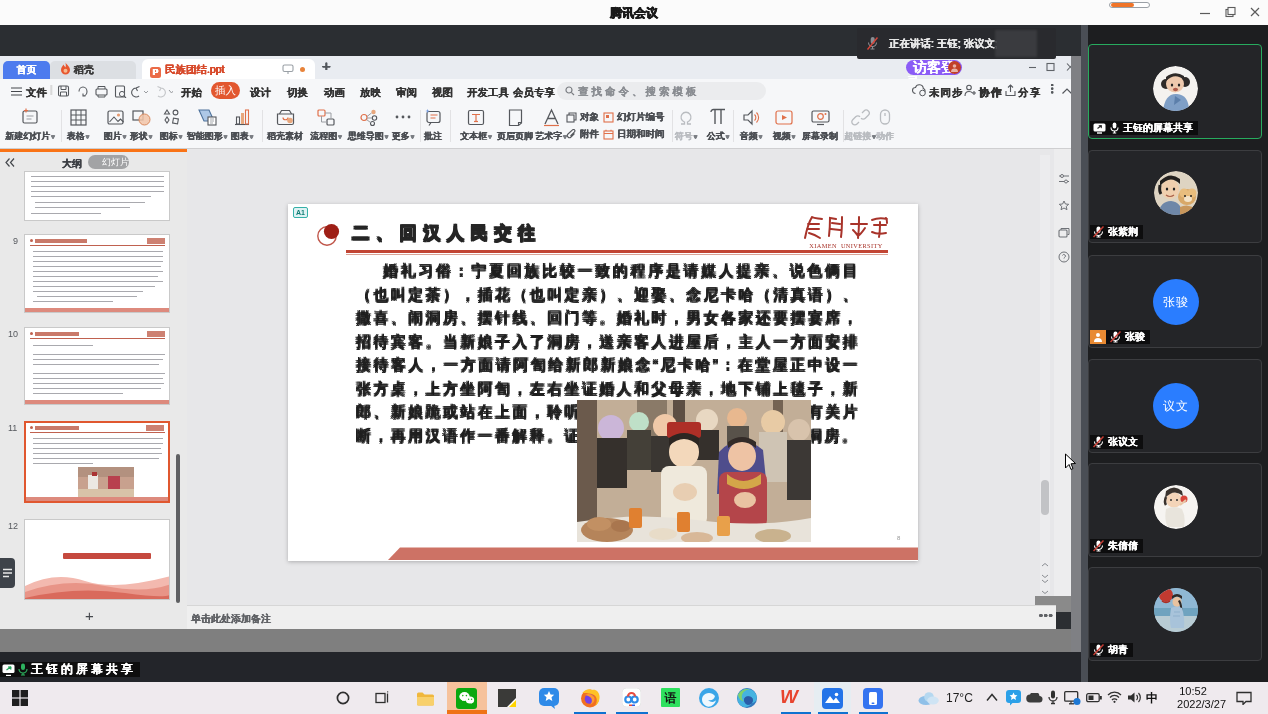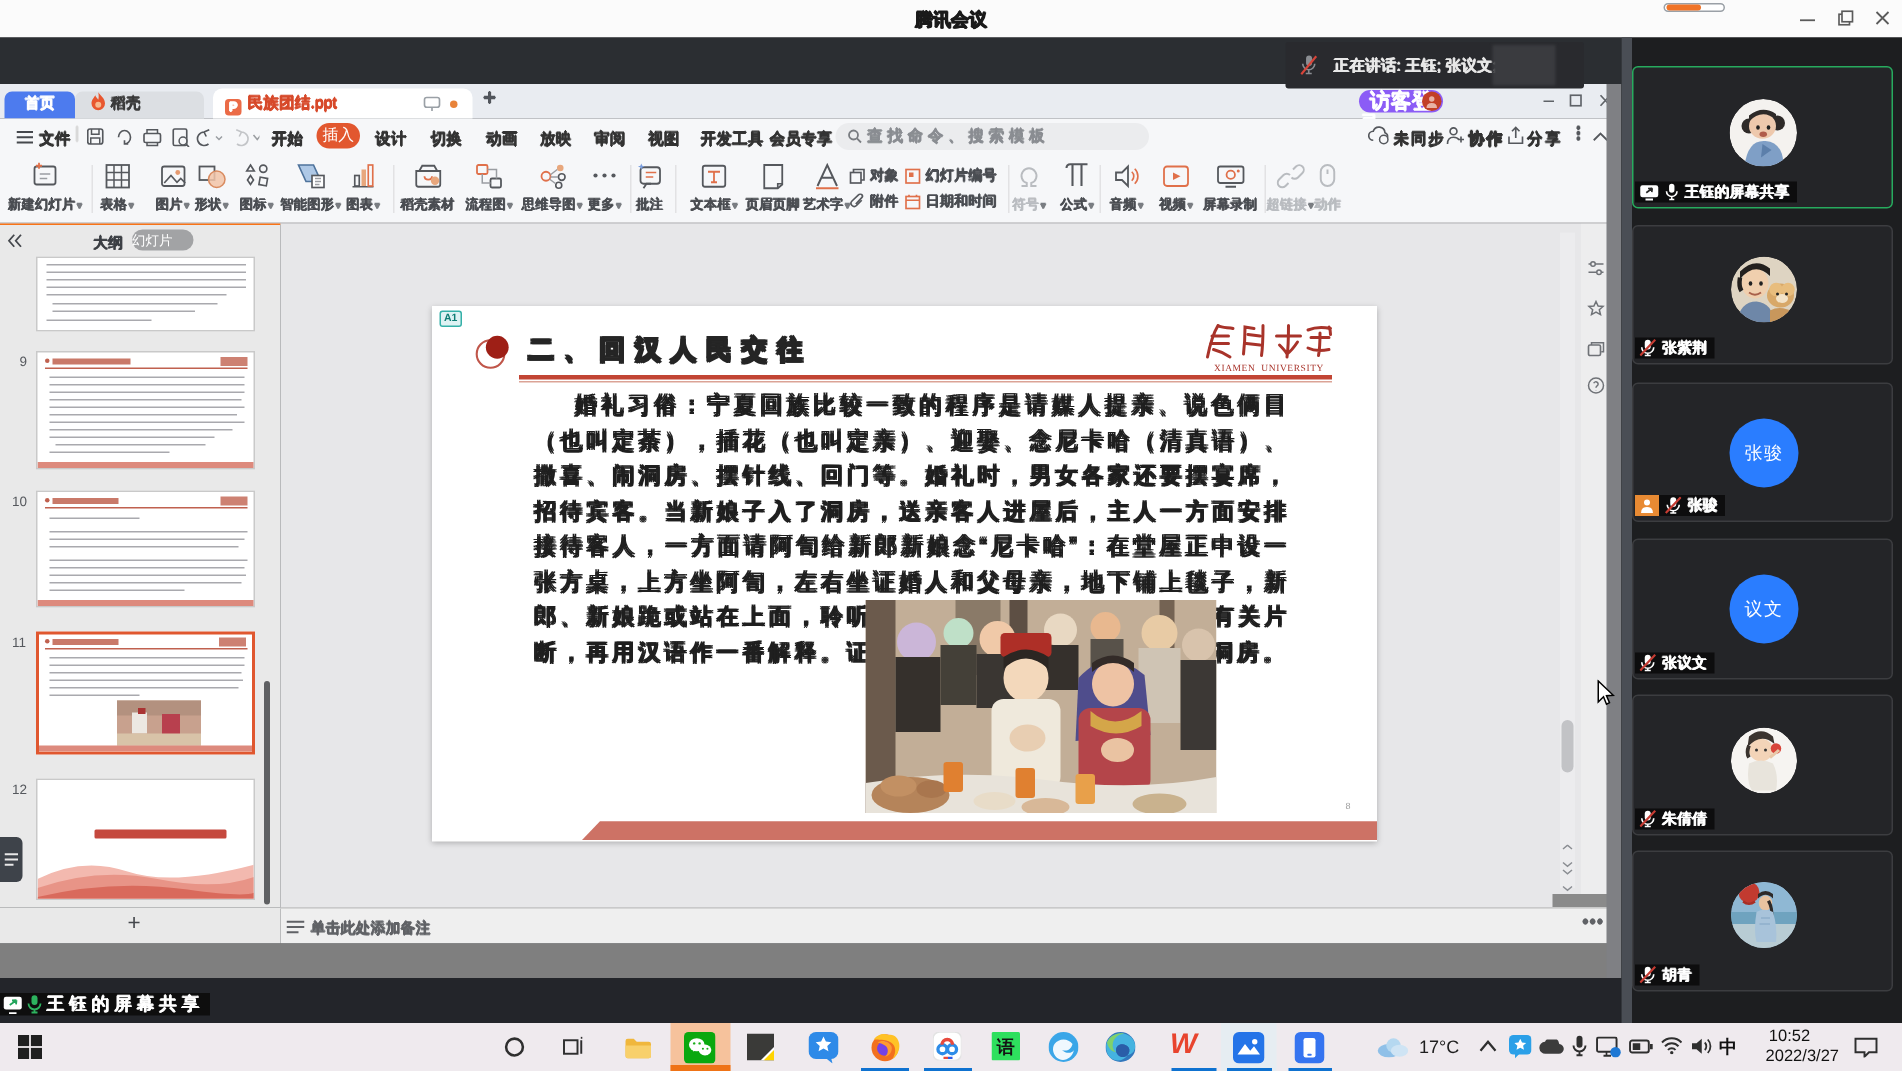--- a/index.html
+++ b/index.html
@@ -12,21 +12,21 @@
 
 #share { left:0; top:25px; width:1081px; height:657px; background:#2b2e32; }
 
 #tabbar  { left:0; top:31px; width:1072px; height:23px; background:#e9ecf1; }
 #menurow { left:0; top:54px; width:1072px; height:25px; background:#f6f7f9; }
 #toolbar { left:0; top:79px; width:1072px; height:45px; background:#f6f7f9; border-bottom:1px solid #cfcfd1; }
 #panelhead { left:0; top:124px; width:187px; height:21px; background:#e9e9e9; }
 #leftpanel { left:0; top:145px; width:187px; height:435px; background:#e9e9e9; }
 #editarea  { left:187px; top:124px; width:867px; height:456px; background:#e7e7e9; }
 #minibar   { left:1054px; top:124px; width:18px; height:456px; background:#ededee; }
-#notesbar  { left:187px; top:580px; width:885px; height:24px; background:#efefef; border-top:1px solid #d6d6d6; }
+#notesbar  { left:171px; top:580px; width:885px; height:24px; background:#efefef; border-top:1px solid #d6d6d6; }
 #panelfoot { left:0; top:580px; width:187px; height:24px; background:#e9e9e9; }
 #graybar   { left:0; top:604px; width:1072px; height:23px; background:#7f7f7f; }
 #graystrip { left:1071px; top:31px; width:10px; height:596px; background:#7f8084; }
 
 #slide { left:288px; top:179px; width:630px; height:357px; background:#ffffff; box-shadow:0 1px 4px rgba(0,0,0,.25); }
 
 #sidebar { left:1081px; top:25px; width:187px; height:657px; background:#1d1e20; }
 .tile { position:absolute; left:7px; width:174px; background:#242528; border:1px solid #3c3d40; border-radius:4px; }
 .tile.active { border:1px solid #27ab5e; }
 .vlabel { position:absolute; left:1px; bottom:3px; height:14px; background:rgba(8,8,8,.82); color:#fff; font-size:10px; display:flex; align-items:center; padding:0 5px 0 3px; white-space:nowrap; }
@@ -371,26 +371,26 @@
         <div class="tl">超链接<span class="dd">▾</span></div>
       </div>
       <div class="ti dis" style="left:868px;width:34px;">
         <svg width="14" height="19" viewBox="0 0 14 19">
             <rect x="2.5" y="2" width="9" height="14" rx="4.5" fill="none" stroke="#b9bcc0" stroke-width="1.3"></rect>
             <path d="M7 5 v3" stroke="#b9bcc0" stroke-width="1.3"></path>
           </svg>
         <div class="tl">动作</div>
       </div>
     </div>
-    <div id="panelhead" class="abs" style="border-top:1px solid #f97316;">
+    <div id="panelhead" class="abs" style="border-top:3px solid #f97316;">
       <svg class="abs" style="left:5px;top:6px;" width="10" height="9" viewBox="0 0 10 9">
           <path d="M4.5 0.5 L1 4.5 L4.5 8.5 M9 0.5 L5.5 4.5 L9 8.5" fill="none" stroke="#45484d" stroke-width="1.2"></path>
         </svg>
       <span class="abs" style="left:62px;top:5px;font-size:10px;color:#3c3f44;">大纲</span>
-      <div class="abs" style="left:88px;top:3px;width:41px;height:14px;background:#a2a3a5;border-radius:8px;color:#fff;font-size:9px;text-align:left;line-height:14px;">幻灯片</div>
+      <div class="abs" style="left:88px;top:3px;width:41px;height:14px;background:#a2a3a5;border-radius:8px;color:#fff;font-size:9px;text-align:right;line-height:14px;">幻灯片</div>
     </div>
     <div id="leftpanel" class="abs">
       <div class="thumb" style="top:1px;height:50px;">
         <div class="tline" style="left:6px;top:4px;width:133px;"></div>
           <div class="tline" style="left:6px;top:9px;width:133px;"></div>
           <div class="tline" style="left:6px;top:14px;width:133px;"></div>
           <div class="tline" style="left:6px;top:19px;width:133px;"></div>
           <div class="tline" style="left:6px;top:24px;width:120px;"></div>
           <div class="tline" style="left:10px;top:30px;width:110px;"></div>
           <div class="tline" style="left:10px;top:35px;width:95px;"></div>

